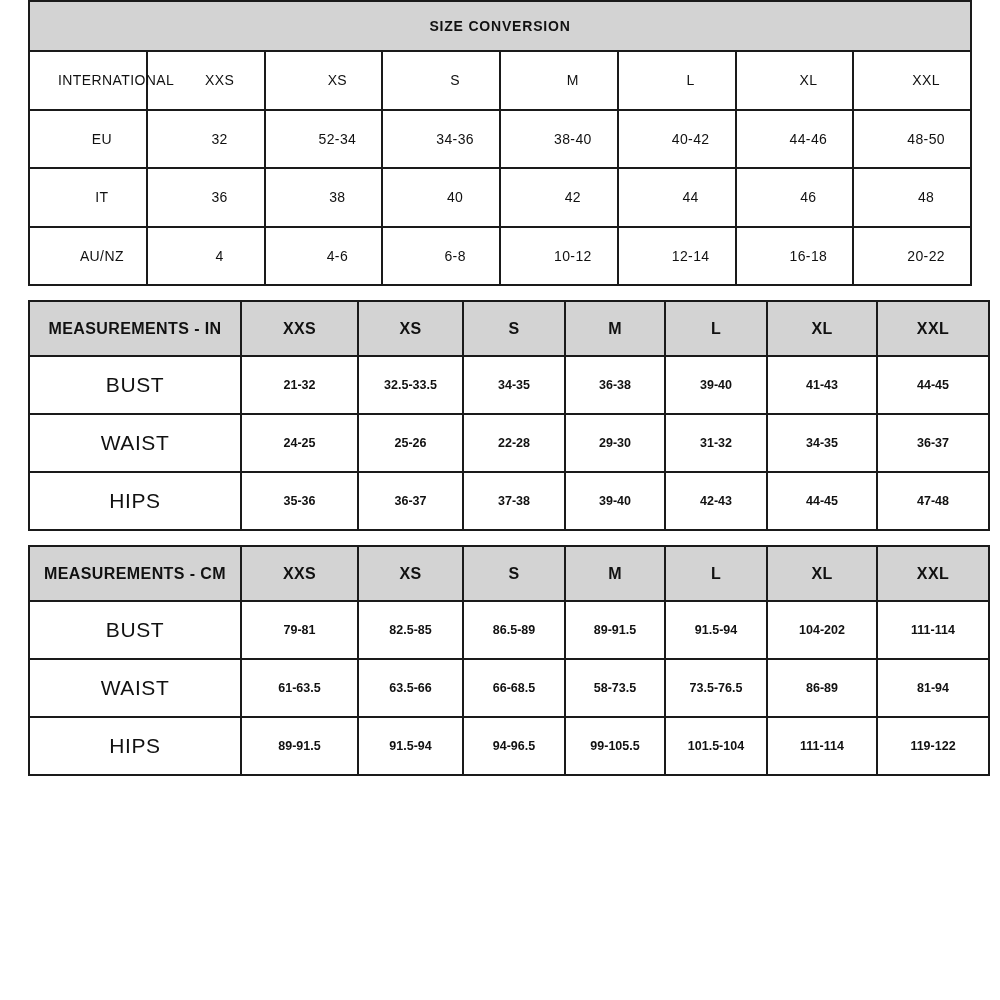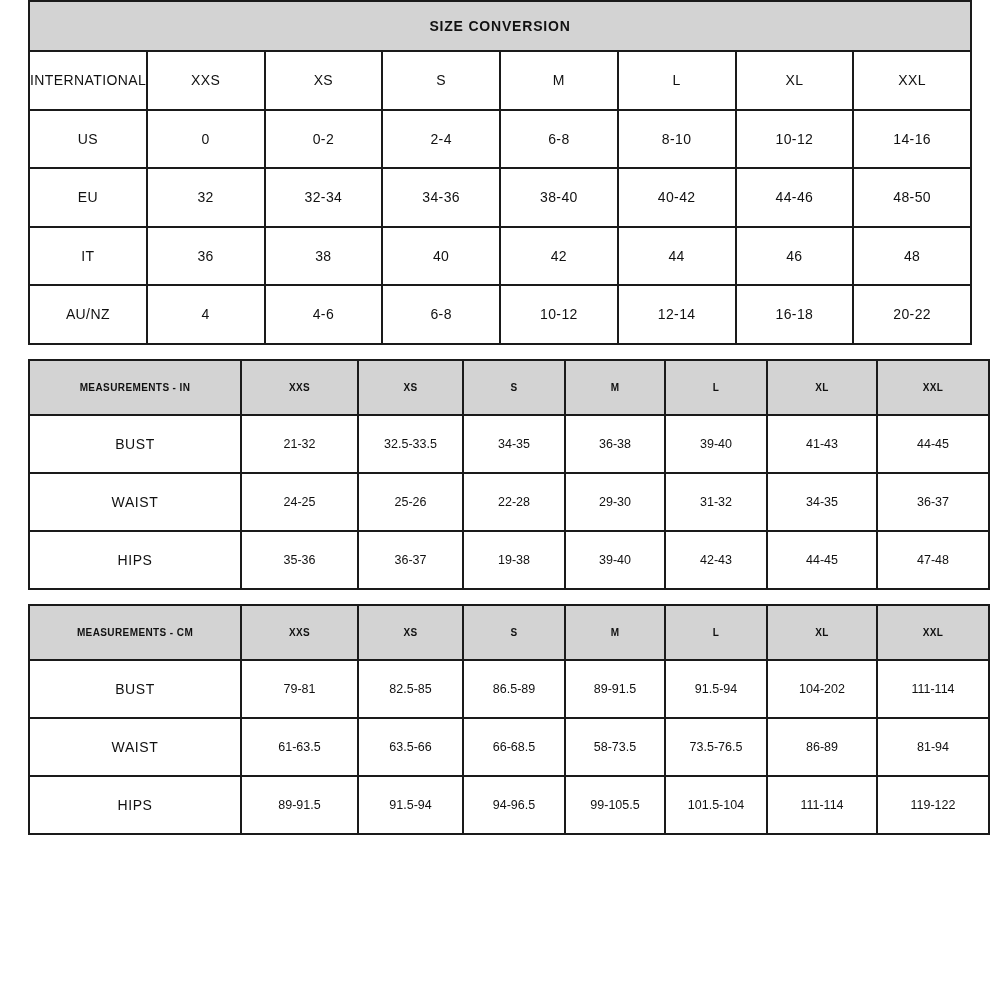--- a/index.html
+++ b/index.html
@@ -54,39 +54,40 @@
     letter-spacing: 0.8px;
   }
   .tbl-conversion td { height: 56.5px; }
   .tbl-conversion .row-label { font-size: 13.5px; }
 
   
   .tbl-meas { margin-bottom: 14px; }
   .tbl-meas thead td {
     background: #d3d3d3;
     height: 53px;
-    font-size: 10px;
+    font-size: 16px;
     letter-spacing: 0.4px;
   }
   .tbl-meas tbody td { height: 56px; }
   .tbl-meas .row-label {
-    font-size: 14px;
+    font-size: 21px;
     font-weight: 400;
     letter-spacing: 0.6px;
     margin-left: 12px;
   }
   .tbl-meas .val {
     font-size: 12.5px;
-    font-weight: 400;
+    font-weight: 700;
   }
   .tbl-conversion .row-label,
   .tbl-conversion .val {
     font-weight: 400;
     font-size: 14px;
     letter-spacing: 0.4px;
+    padding-left: 28px;
   }
   .tbl-conversion .banner { font-weight: 700; }
   .tbl-meas thead .hdr-label { font-weight: 700; }
 </style>
 </head>
 <body>
 
 <div class="page">
 
 
@@ -100,33 +101,23 @@
         <td class="val" style="width:110px">XXS</td>
         <td class="val" style="width:110px">XS</td>
         <td class="val" style="width:110px">S</td>
         <td class="val" style="width:118px">M</td>
         <td class="val" style="width:110px">L</td>
         <td class="val" style="width:110px">XL</td>
         <td class="val" style="width:112px">XXL</td>
       </tr>
 
       <tr>
-        <td class="row-label">US</td>
-        <td class="val">0</td>
-        <td class="val">0-2</td>
-        <td class="val">2-4</td>
-        <td class="val">6-8</td>
-        <td class="val">8-10</td>
-        <td class="val">10-12</td>
-        <td class="val">14-16</td>
-      </tr>
-      <tr>
         <td class="row-label">EU</td>
         <td class="val">32</td>
-        <td class="val">32-34</td>
+        <td class="val">52-34</td>
         <td class="val">34-36</td>
         <td class="val">38-40</td>
         <td class="val">40-42</td>
         <td class="val">44-46</td>
         <td class="val">48-50</td>
       </tr>
       <tr>
         <td class="row-label">IT</td>
         <td class="val">36</td>
         <td class="val">38</td>
@@ -180,21 +171,21 @@
         <td class="val">22-28</td>
         <td class="val">29-30</td>
         <td class="val">31-32</td>
         <td class="val">34-35</td>
         <td class="val">36-37</td>
       </tr>
       <tr>
         <td class="row-label">HIPS</td>
         <td class="val">35-36</td>
         <td class="val">36-37</td>
-        <td class="val">19-38</td>
+        <td class="val">37-38</td>
         <td class="val">39-40</td>
         <td class="val">42-43</td>
         <td class="val">44-45</td>
         <td class="val">47-48</td>
       </tr>
     </tbody>
   </table>
 
   <table class="tbl-meas">
     <thead>

